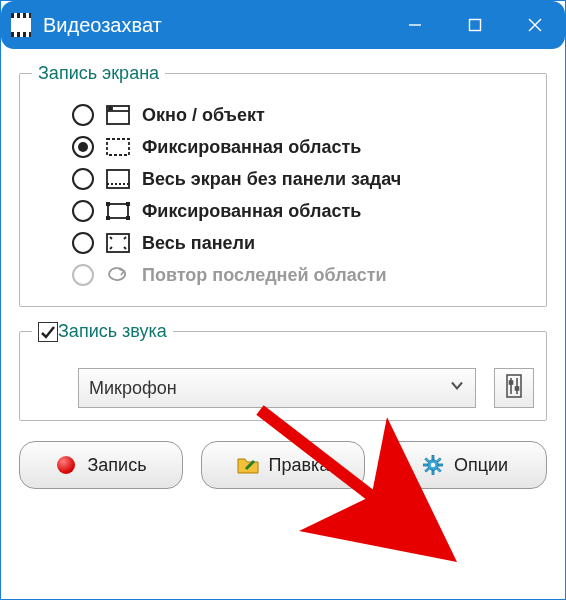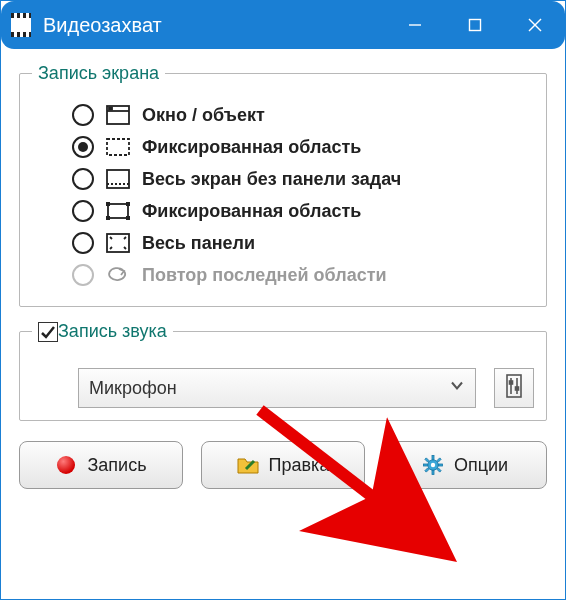--- a/index.html
+++ b/index.html
@@ -175,21 +175,21 @@
     }
     .buttons-row {
       display: flex;
       gap: 18px;
       margin-top: 6px;
     }
     .btn {
       flex: 1;
       height: 48px;
       border: 1px solid #999;
-      border-radius: 8px;
+      border-radius: 16px;
       background: linear-gradient(#fdfdfd, #e6e6e6);
       display: flex;
       align-items: center;
       justify-content: center;
       gap: 10px;
       font-size: 18px;
       color: #222;
     }
     .btn-icon { width: 22px; height: 22px; display:flex; align-items:center; justify-content:center;}
     .rec-dot { width: 18px; height: 18px; border-radius: 50%; background: radial-gradient(circle at 35% 30%, #ff7b7b, #d40000 70%); }

